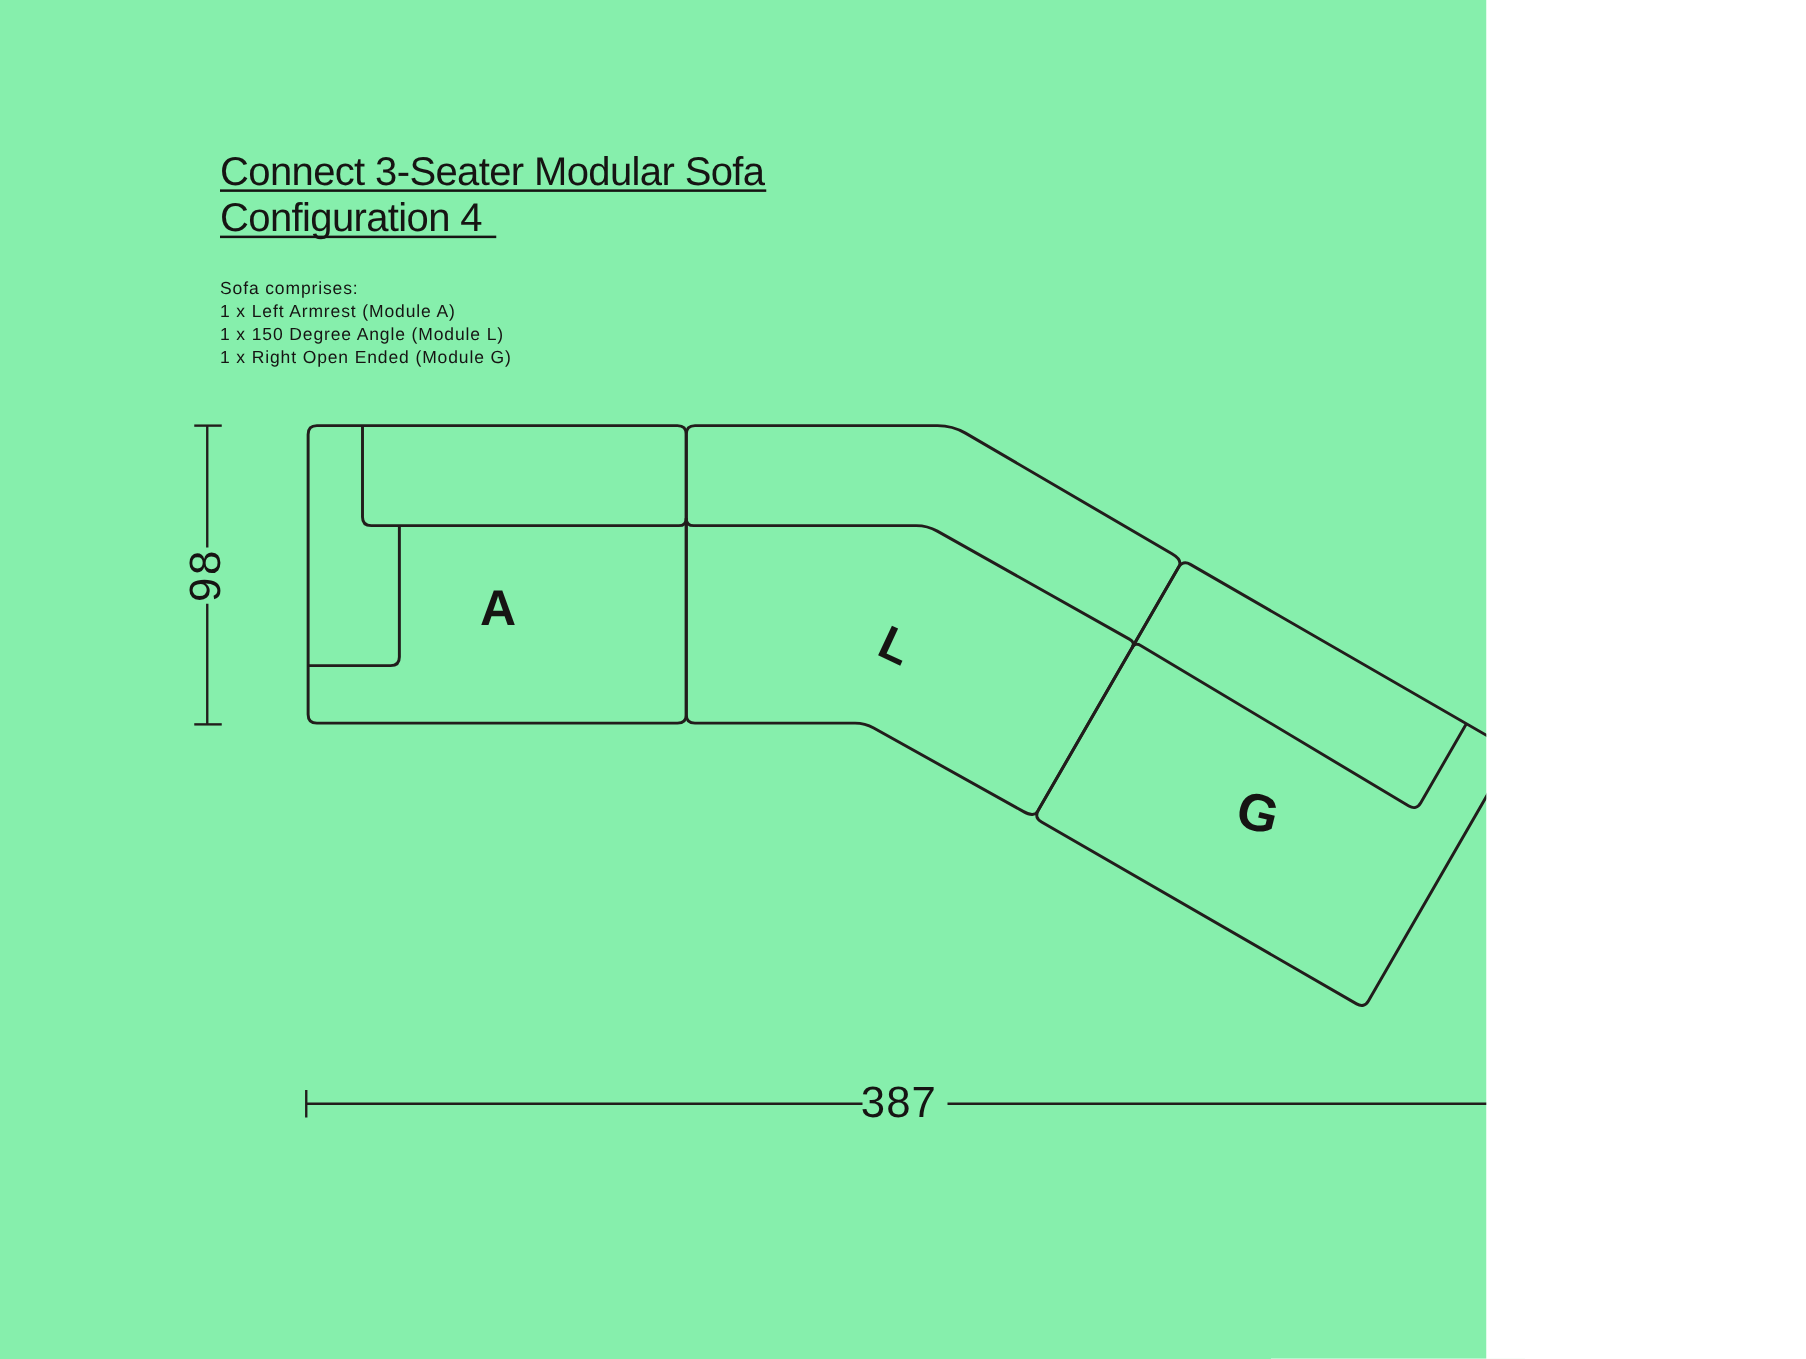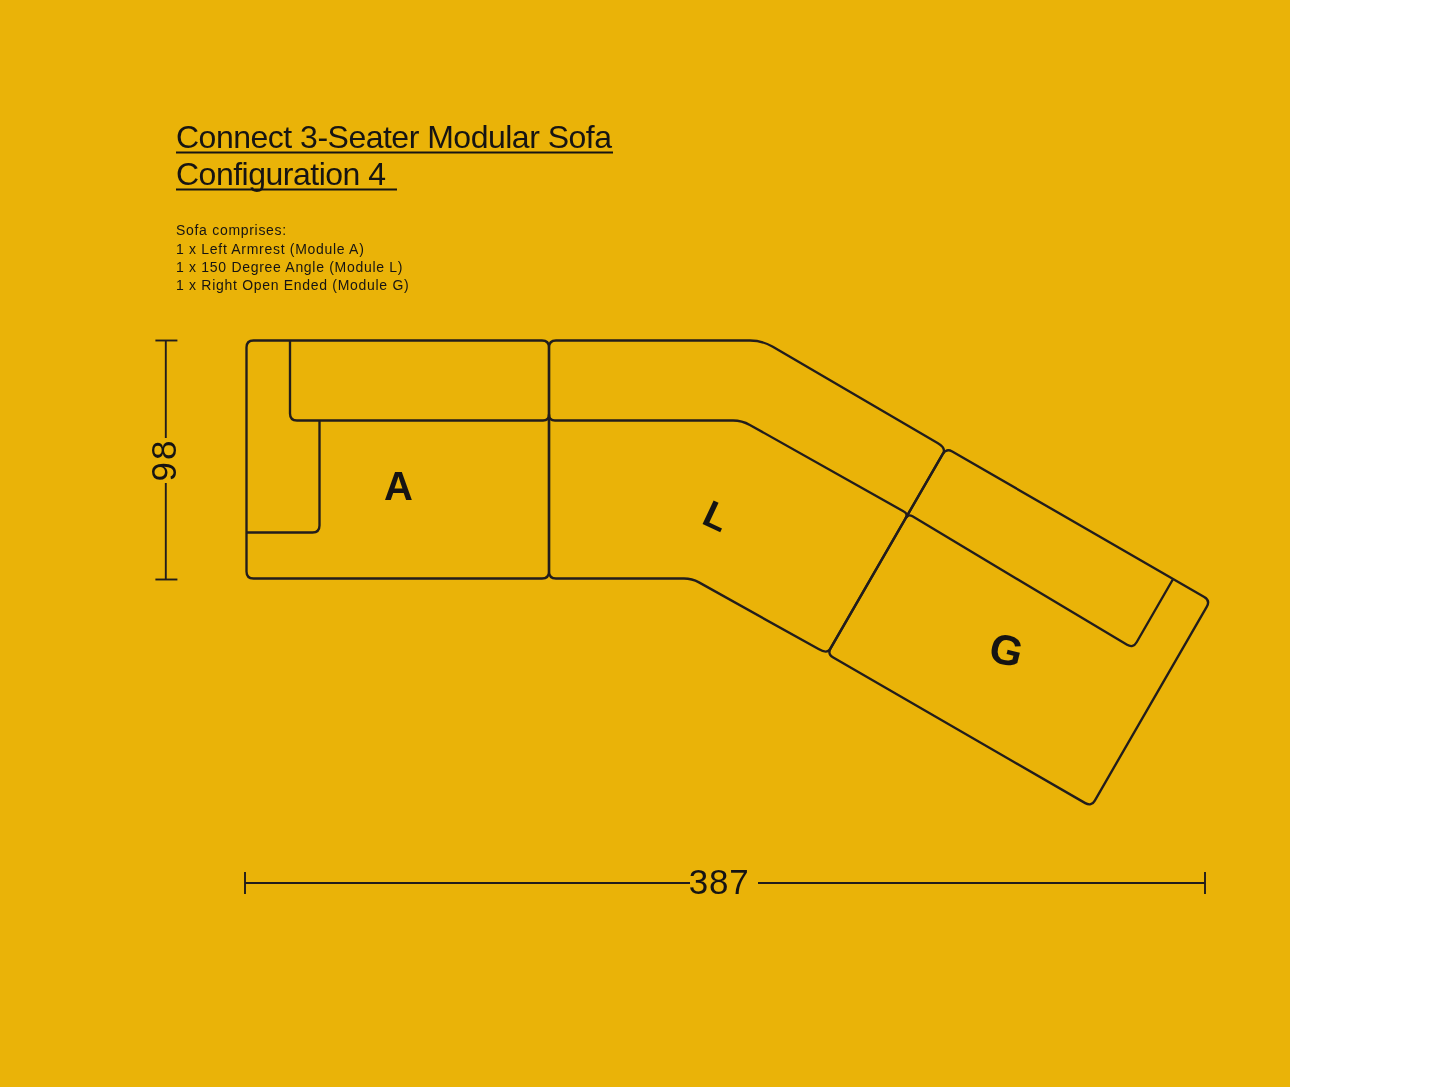--- a/index.html
+++ b/index.html
@@ -1,17 +1,17 @@
 <!DOCTYPE html>
 <html><head>
 <meta charset="utf-8">
 <style>
   html,body{margin:0;padding:0;background:#ffffff;}
-  #canvas{position:relative;width:1290px;height:1087px;background:#eab308;overflow:hidden;
-    font-family:"Liberation Sans", sans-serif;}
+  #canvas{position:relative;width:1164px;height:1087px;background:#86efac;overflow:hidden;
+    font-family:"Liberation Sans", sans-serif;padding-left:25px;}
   svg{position:absolute;left:0;top:0;}
 </style>
 </head>
 <body>
 <div id="canvas">
 <svg width="1445" height="1087" viewBox="0 0 1445 1087">
   <g fill="none" stroke="#221d1c" stroke-width="2.35" stroke-linecap="butt">
 
     <path id="mA" d="M 253.5,340.5 H 542 Q 549,340.5 549,347.5 V 571.5 Q 549,578.5 542,578.5 H 253.5 Q 246.5,578.5 246.5,571.5 V 347.5 Q 246.5,340.5 253.5,340.5 Z"></path>
 

